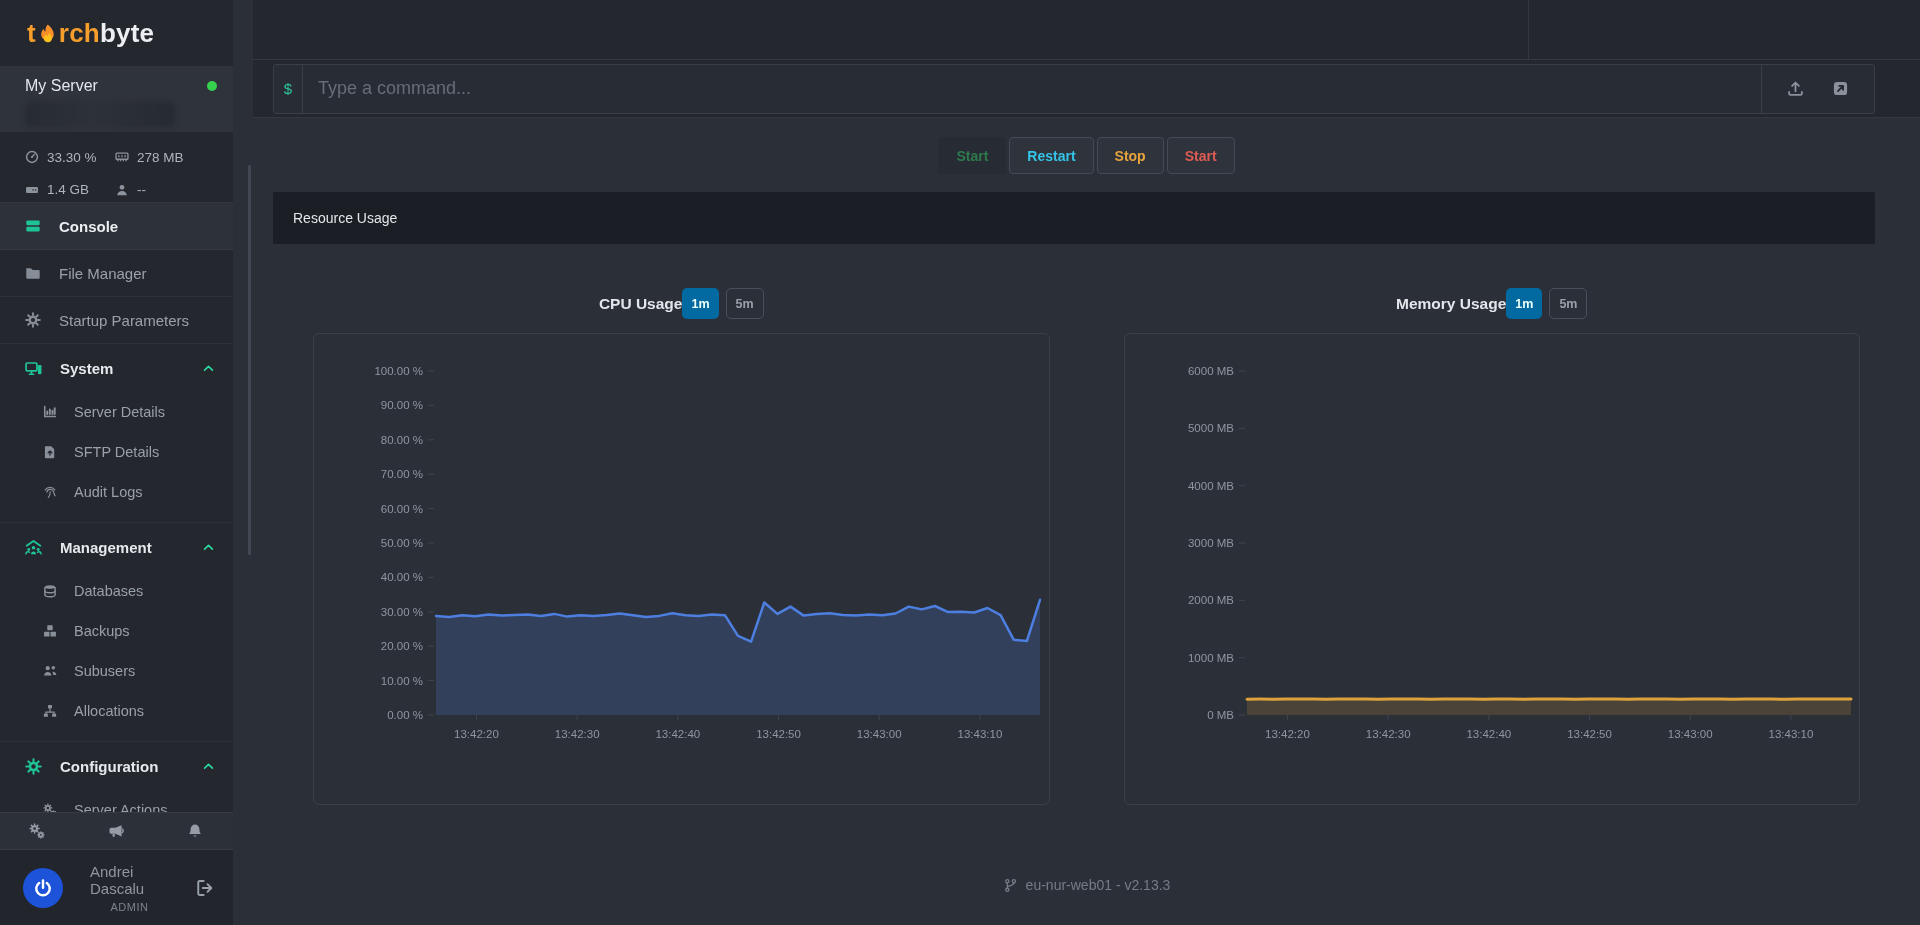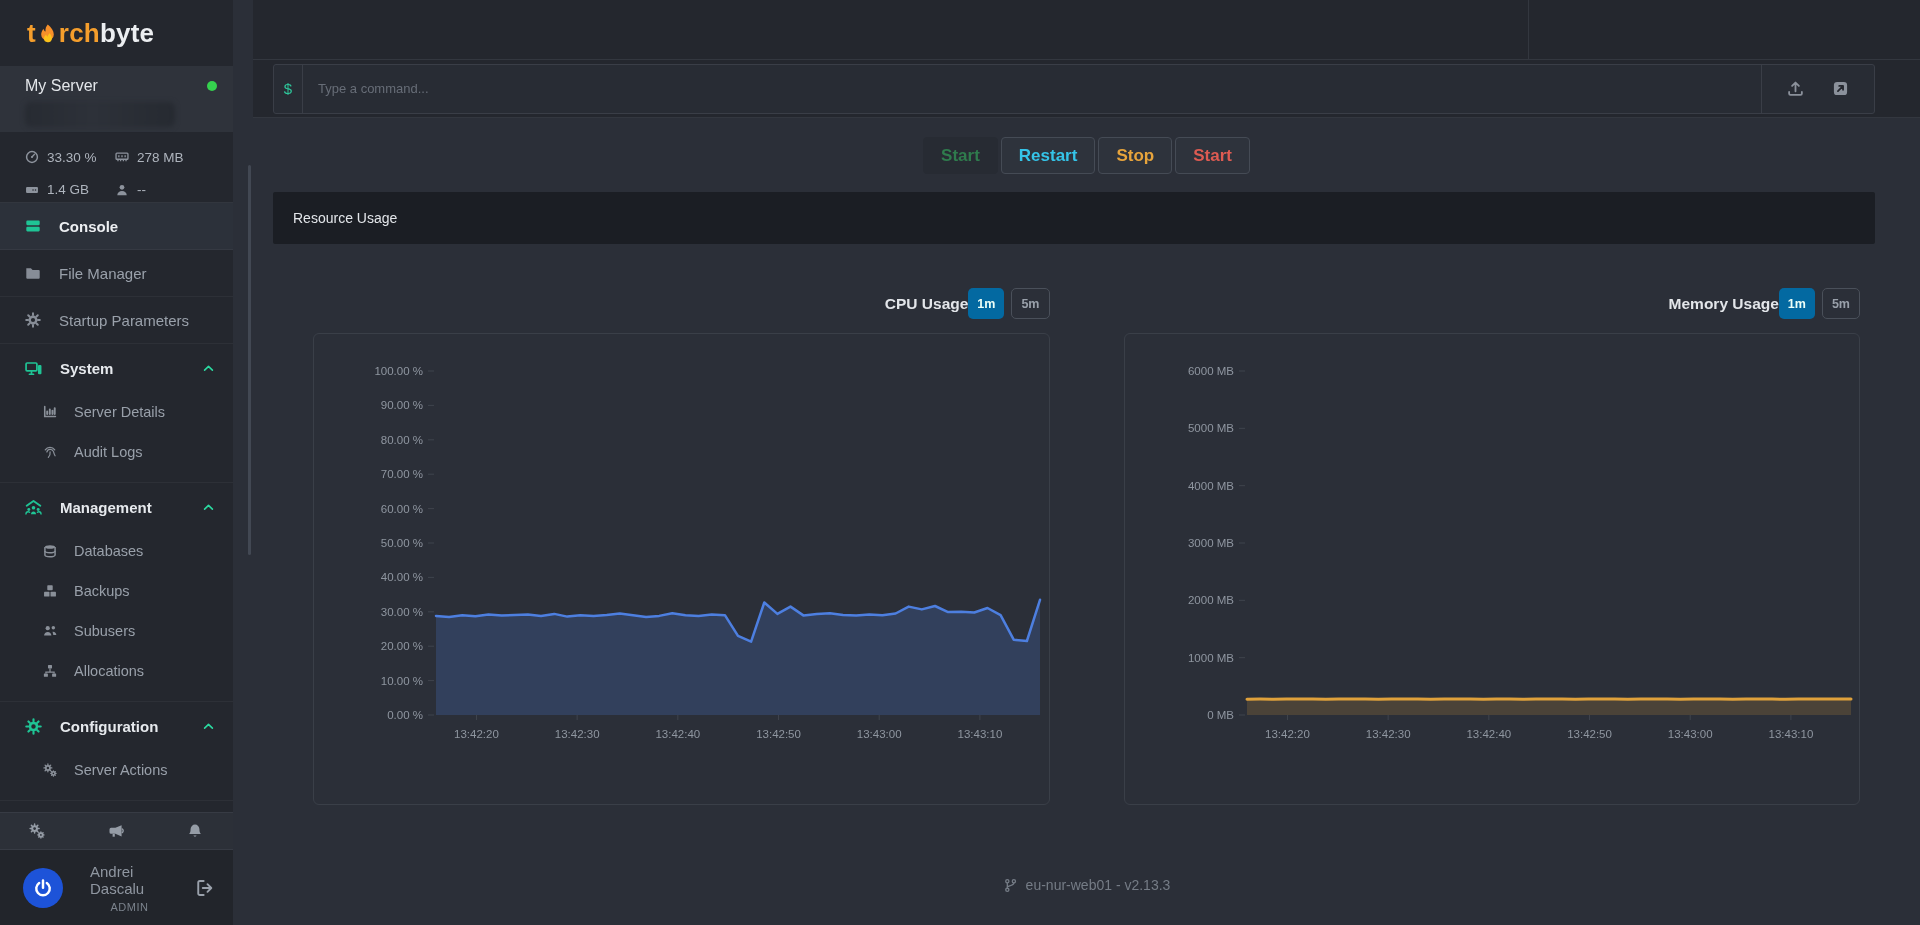--- a/index.html
+++ b/index.html
@@ -55,37 +55,37 @@
   .gutter { width:20px; min-width:20px; position:relative; background:#2b2f38; }
   .scroll-thumb { position:absolute; left:15px; top:165px; width:3px; height:390px; border-radius:2px; background:#424853; }
 
   
   .main { flex:1; display:flex; flex-direction:column; }
   .console-strip { height:60px; background:#24272e; border-bottom:1px solid #33373f; position:relative; }
   .console-scroll-line { position:absolute; left:1275px; top:0; width:1px; height:100%; background:#33373f; }
   .command-row { height:58px; background:#24272e; border-bottom:1px solid #33373f; display:flex; align-items:center; padding:0 45px 0 20px; }
   .cmd-box { flex:1; height:50px; display:flex; border:1px solid #3a3e47; background:#282c34; border-radius:3px; }
   .prompt { width:29px; border-right:1px solid #3a3e47; color:#2ec79b; display:flex; align-items:center; justify-content:center; font-size:15px; }
-  .cmd-input { flex:1; background:transparent; border:none; outline:none; color:#a3a3a3; padding:0 15px; font-size:13px; font-family:inherit; }
+  .cmd-input { flex:1; background:transparent; border:none; outline:none; color:#a3a3a3; padding:0 15px; font-size:18px; font-family:inherit; }
   .cmd-input::placeholder { color:#676d77; }
   .cmd-icons { width:113px; border-left:1px solid #3a3e47; display:flex; align-items:center; justify-content:center; gap:28px; color:#8b919b; }
   .cmd-icons .mi { width:17px; cursor:pointer; }
 
   .power-row { display:flex; justify-content:center; gap:3px; margin-top:19px; }
-  .pbtn { height:37px; padding:0 17px; display:flex; align-items:center; border-radius:4px; font-size:17px; font-weight:600;
+  .pbtn { height:37px; padding:0 17px; display:flex; align-items:center; border-radius:4px; font-size:14px; font-weight:600;
     background:#2e333c; border:1px solid #454b55; cursor:pointer; }
   .pbtn.disabled { background:#272b33; border-color:#272b33; cursor:default; }
 
   .content { padding:0 45px 0 20px; }
   .section-bar { height:52px; margin-top:18px; background:#1b1e24; border-radius:2px; display:flex; align-items:center; padding-left:20px;
     font-size:14px; color:#e3e6ea; }
 
   .charts-wrap { display:flex; gap:74px; padding:0 60px; margin-top:44px; }
   .chart-col { flex:1; min-width:0; }
-  .chart-head { display:flex; justify-content:flex-end; align-items:center; margin-bottom:14px; }
+  .chart-head { display:flex; justify-content:center; align-items:center; margin-bottom:14px; }
   .chart-title { font-size:15.5px; font-weight:bold; color:#e3e6ea; }
   .range-btns { display:flex; gap:7px; }
   .rbtn { min-width:36px; height:31px; padding:0 9px; border-radius:5px; font-size:12.5px; font-weight:bold;
     display:flex; align-items:center; justify-content:center; cursor:pointer; }
   .rbtn.active { background:#0369a1; color:#ecfff8; }
   .rbtn.ghost { border:1px solid #4a505a; color:#99a0aa; background:transparent; }
   .chart-card { height:472px; border:1px solid #3a3f48; border-radius:6px; position:relative; overflow:hidden; }
   .chart-card svg { position:absolute; inset:0; }
   .tick { fill:#8f96a0; font-size:11.5px; font-family:"Liberation Sans","DejaVu Sans",sans-serif; }
   .tickline { stroke:#3f444d; stroke-width:1; }
@@ -204,20 +204,29 @@
           </span>
         </div>
         <div class="m-sub">
           <span class="mi">
             <svg class="ic" viewBox="0 0 16 16" width="14" height="14">
               <path d="M2 1.8v11.4h12.2" fill="none" stroke="currentColor" stroke-width="1.8" stroke-linecap="round"></path>
               <path d="M4.8 10.4V7.4M7.8 10.4V5M10.8 10.4V6.4M13.4 10.4V3.6" stroke="currentColor" stroke-width="2.2" stroke-linecap="round"></path>
             </svg>
           </span>
           <span>Server Details</span>
+        </div>
+        <div class="m-sub">
+          <span class="mi">
+            <svg class="ic" viewBox="0 0 16 16" width="14" height="14">
+              <path d="M3.2 1.4h6.2l3.4 3.4v9.2a1 1 0 0 1-1 1H3.2a1 1 0 0 1-1-1V2.4a1 1 0 0 1 1-1z" fill="currentColor"></path>
+              <path d="M8 11.4V7M5.9 8.9L8 6.8l2.1 2.1" fill="none" stroke="#24272e" stroke-width="1.5" stroke-linecap="round" stroke-linejoin="round"></path>
+            </svg>
+          </span>
+          <span>SFTP Details</span>
         </div>
         <div class="m-sub">
           <span class="mi">
             <svg class="ic" viewBox="0 0 16 16" width="14" height="14">
               <g fill="none" stroke="currentColor" stroke-width="1.4" stroke-linecap="round">
                 <path d="M2.6 5.6a6.4 6.4 0 0 1 10.8 0"></path>
                 <path d="M4.4 8a4 4 0 0 1 7.6-.4c.5 2 .9 3.3 1.8 4.7"></path>
                 <path d="M8.1 7.8c.3 2.6-.3 4.8-2 6.4"></path>
               </g>
             </svg>

